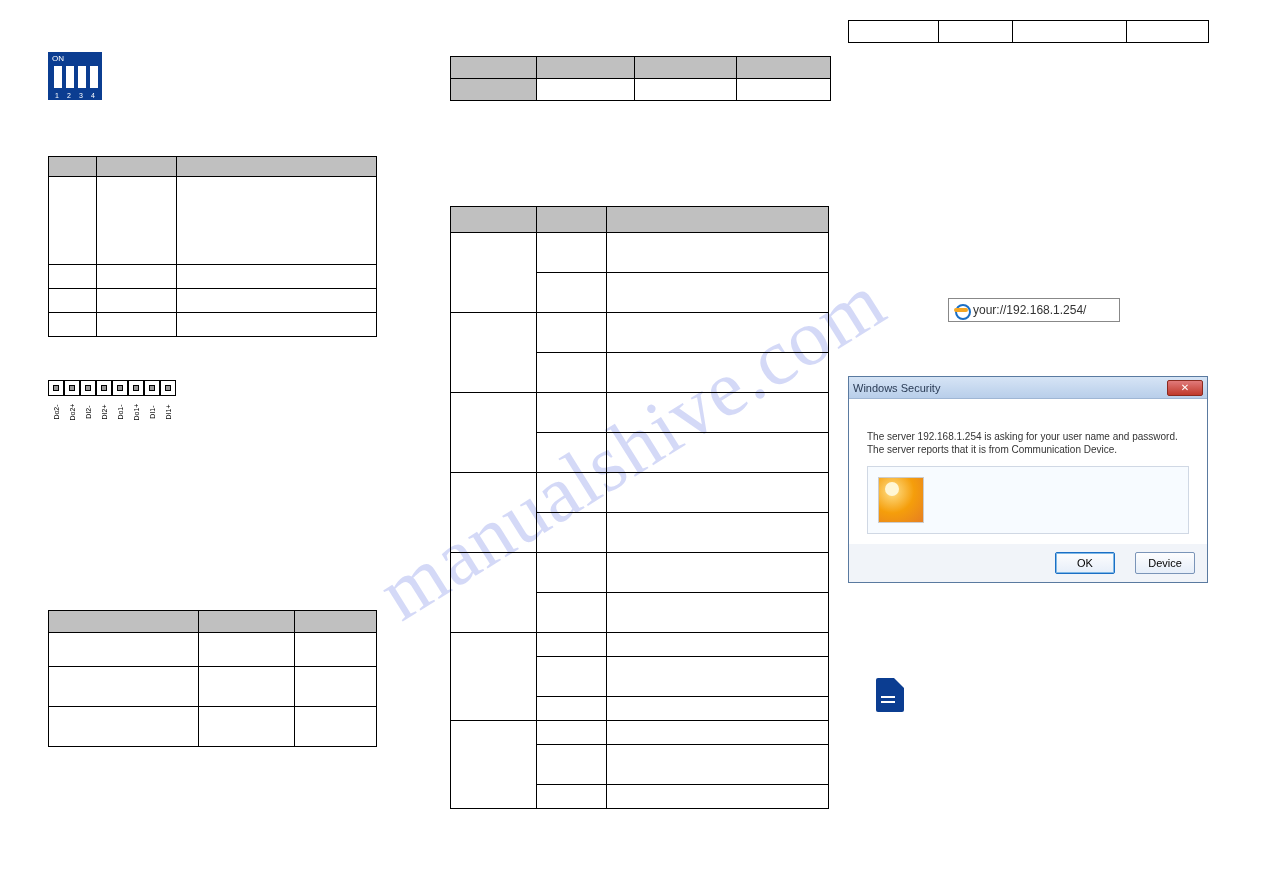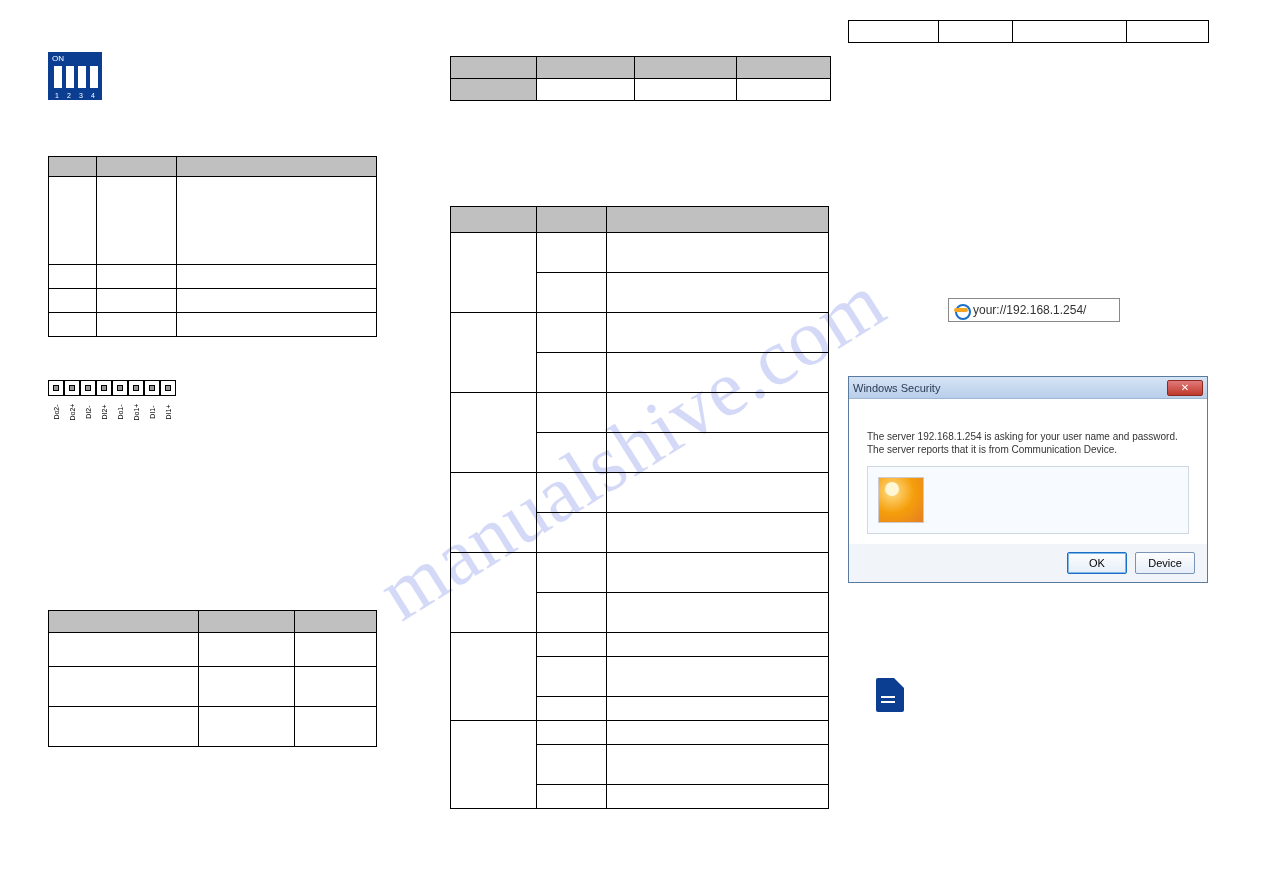--- a/index.html
+++ b/index.html
@@ -198,21 +198,21 @@
     display: flex;
     align-items: center;
     font-size: 10px;
     color: #2a5aa0;
   }
   .windlg .remember input { margin-right: 4px; }
   .windlg .footer {
     padding: 8px 12px;
     display: flex;
     justify-content: flex-end;
-    gap: 8px;
+    gap: 20px;
     background: #f1f4f9;
   }
   .windlg .btn {
     min-width: 60px;
     height: 22px;
     border: 1px solid #7a94b8;
     background: linear-gradient(#fdfdfe, #e6eef9);
     border-radius: 2px;
     font-size: 11px;
     display: flex;

